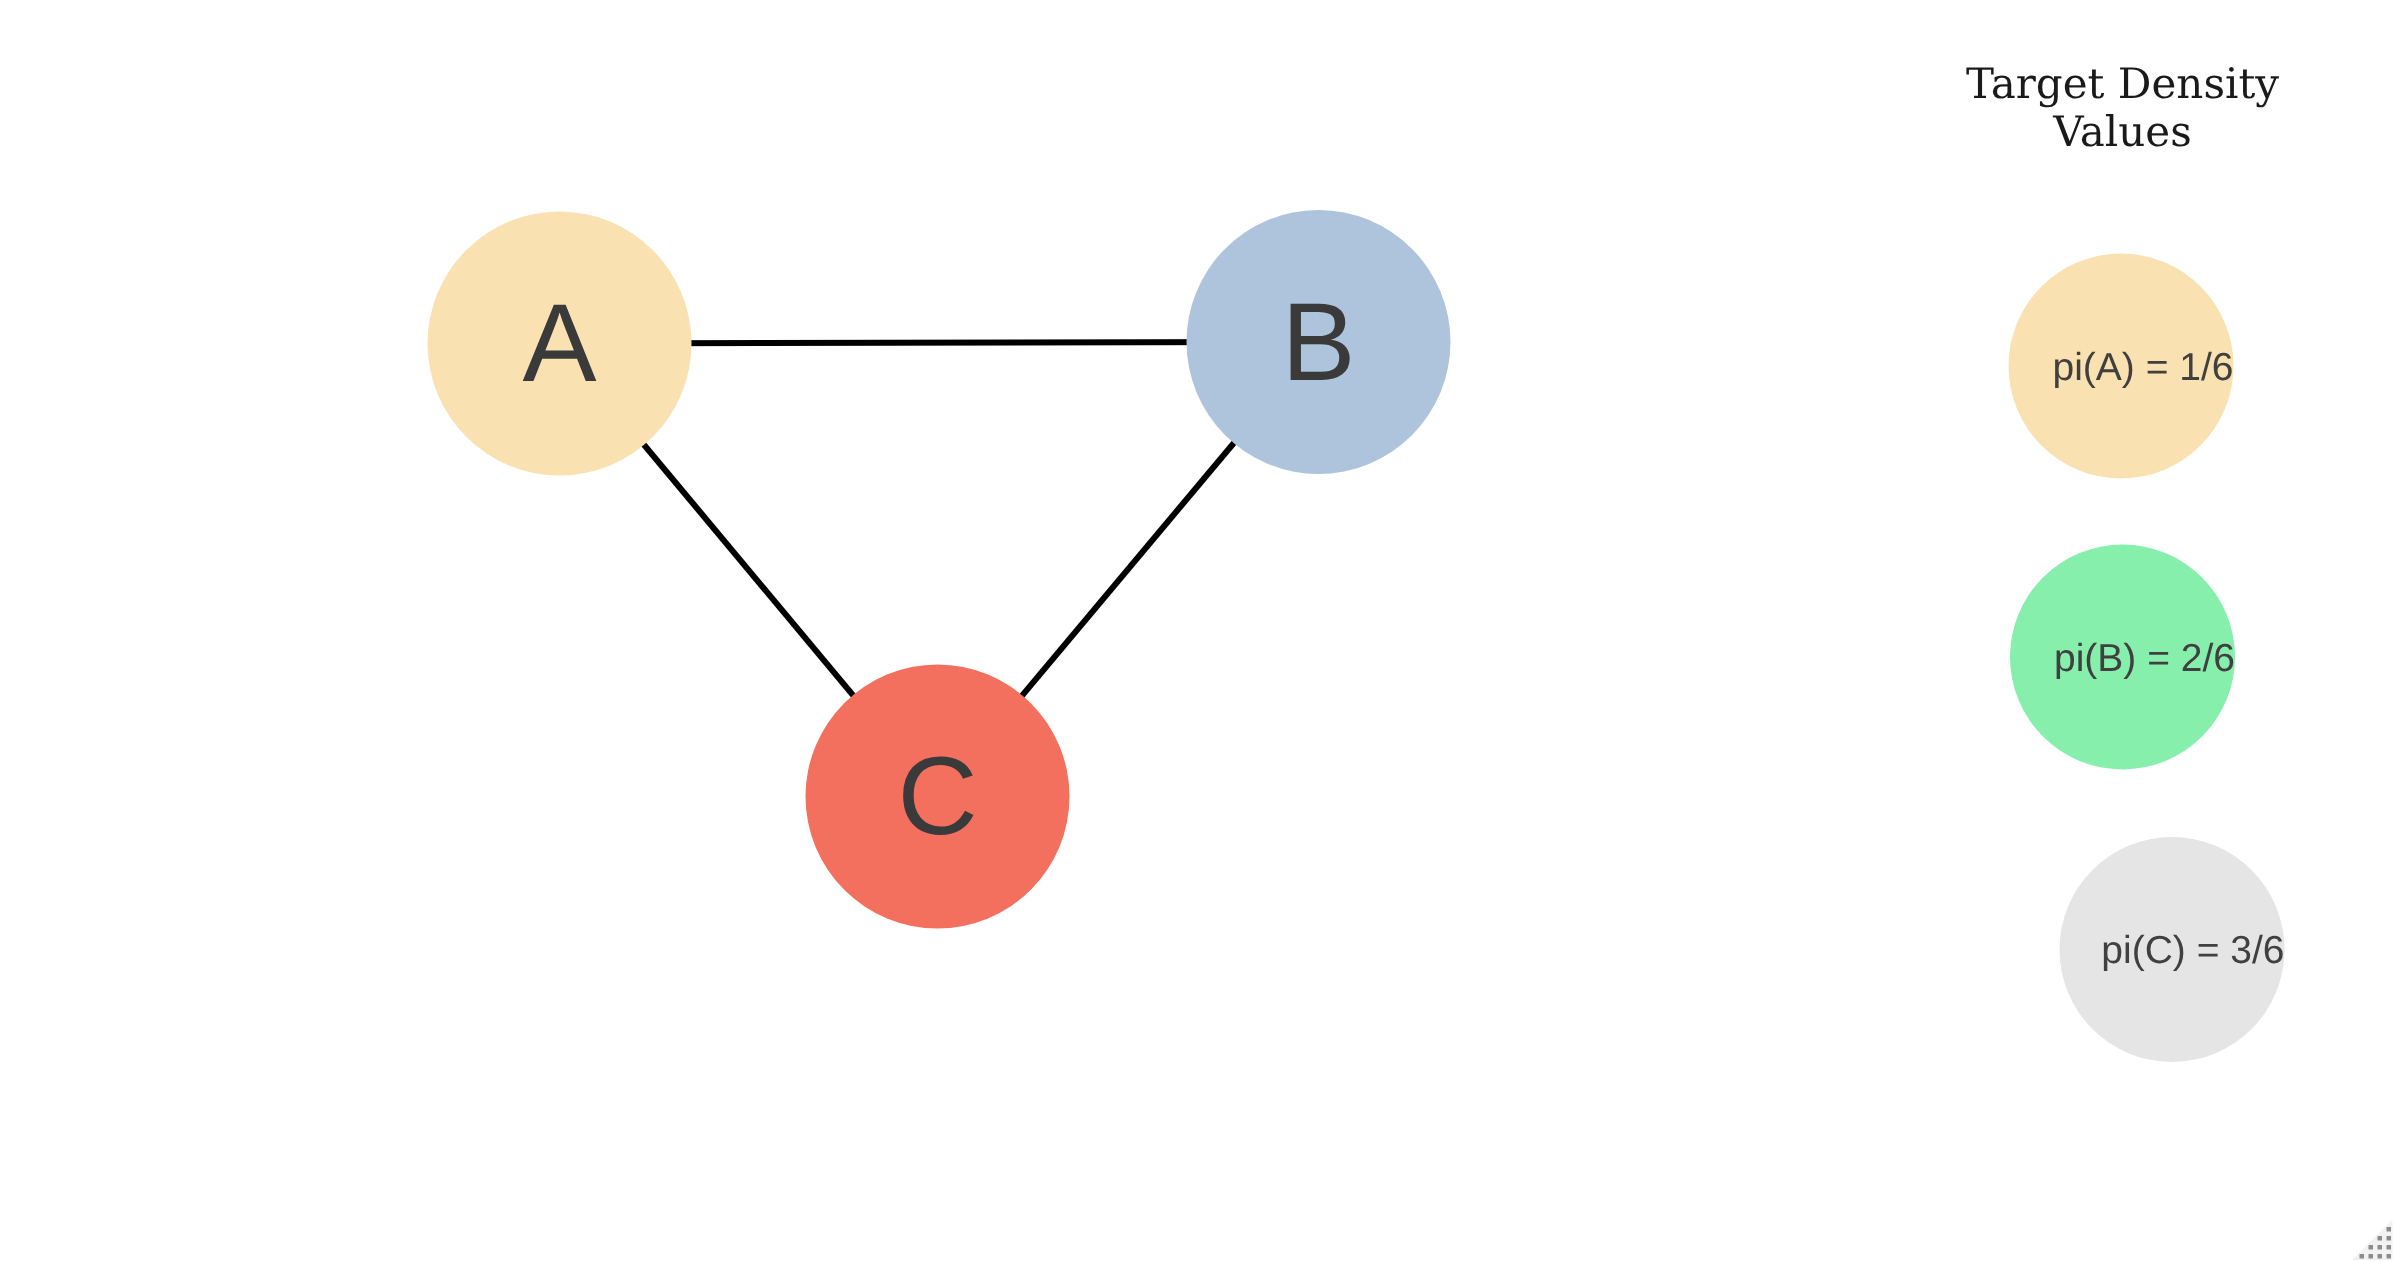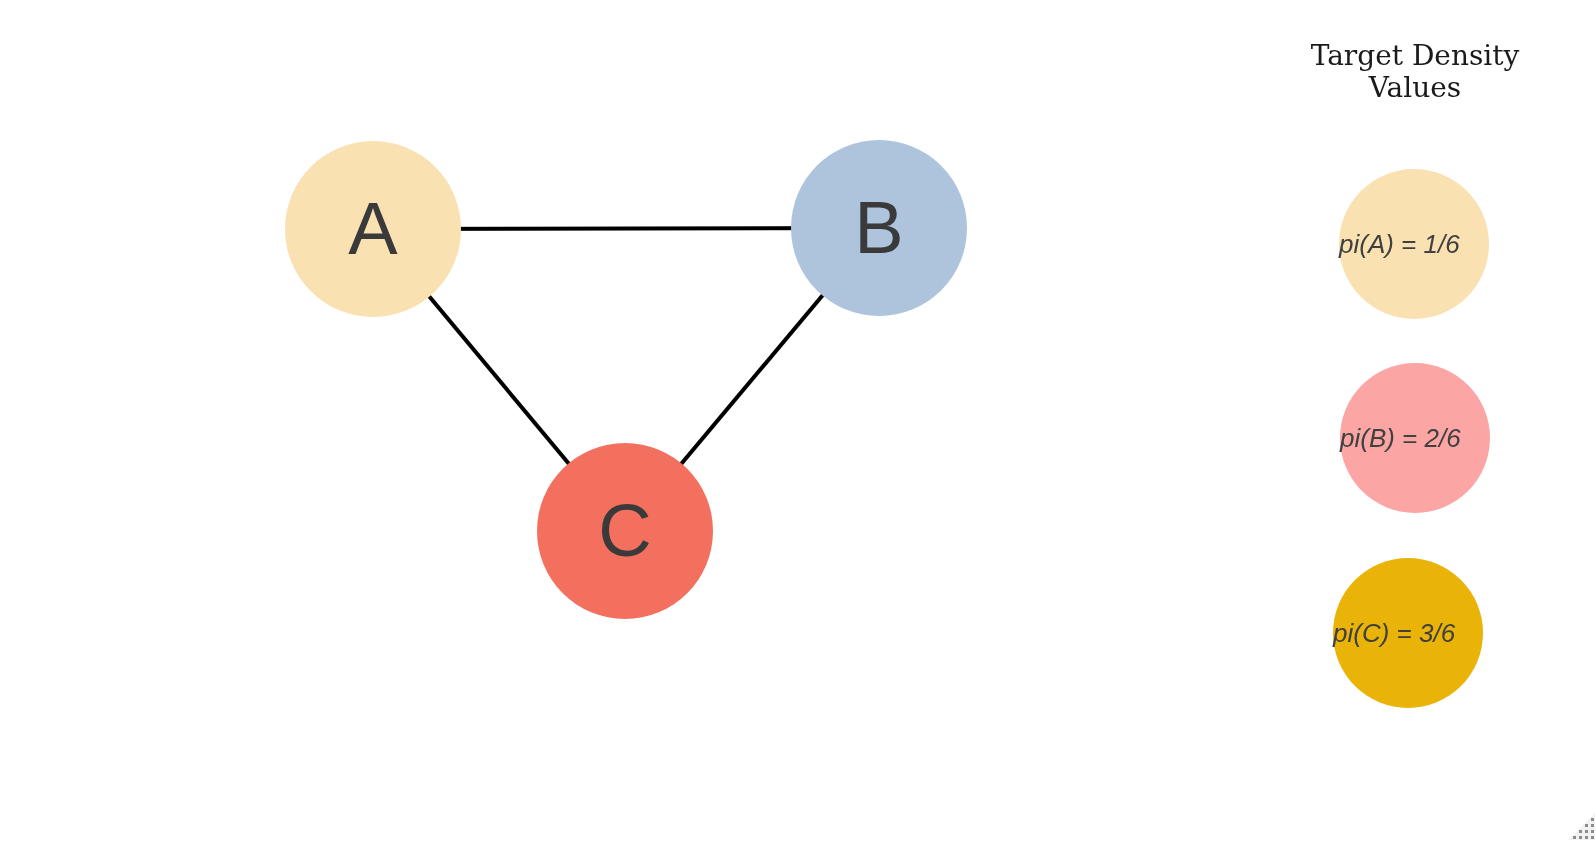--- a/index.html
+++ b/index.html
@@ -41,22 +41,21 @@
     font-size: 28px;
     line-height: 1.15;
     white-space: pre-line;
   }
 
   .legend-circle {
     position: absolute;
     border-radius: 50%;
     display: flex;
     align-items: center;
-    justify-content: flex-start;
-    font-style: italic;
+    justify-content: flex-end;
   }
   .legend-label {
     font-size: 26px;
     font-family: "Liberation Sans", sans-serif;
     white-space: nowrap;
   }
 
   .grip {
     position: absolute;
     right: 0;
@@ -89,24 +88,24 @@
       </div>
     </div>
 
   <div class="legend-title" style="color: rgb(26, 26, 26);">Target Density
 Values</div>
 
   <div id="legend-items">
       <div class="legend-circle" style="left: 1339px; top: 169px; height: 150px; width: 150px; background: rgb(250, 225, 177);">
         <span class="legend-label" style="color: rgb(64, 64, 64);">pi(A) = 1/6</span>
       </div>
-      <div class="legend-circle" style="left: 1340px; top: 363px; height: 150px; width: 150px; background: #fca5a5;">
+      <div class="legend-circle" style="left: 1340px; top: 363px; height: 150px; width: 150px; background: #86efac;">
         <span class="legend-label" style="color: rgb(64, 64, 64);">pi(B) = 2/6</span>
       </div>
-      <div class="legend-circle" style="left: 1333px; top: 558px; height: 150px; width: 150px; background: #eab308;">
+      <div class="legend-circle" style="left: 1373px; top: 558px; height: 150px; width: 150px; background: #e5e5e5;">
         <span class="legend-label" style="color: rgb(64, 64, 64);">pi(C) = 3/6</span>
       </div>
     </div>
 
   <svg class="grip" viewBox="0 0 30 30">
     <polygon id="grip-tri" points="29,2 29,29 2,29" fill="#f2f2f2"></polygon>
     <g id="grip-dots">
         <rect x="25" y="7" width="3" height="3" fill="#8c8c8c"></rect>
         <rect x="19" y="13" width="3" height="3" fill="#8c8c8c"></rect>
         <rect x="25" y="13" width="3" height="3" fill="#8c8c8c"></rect>

